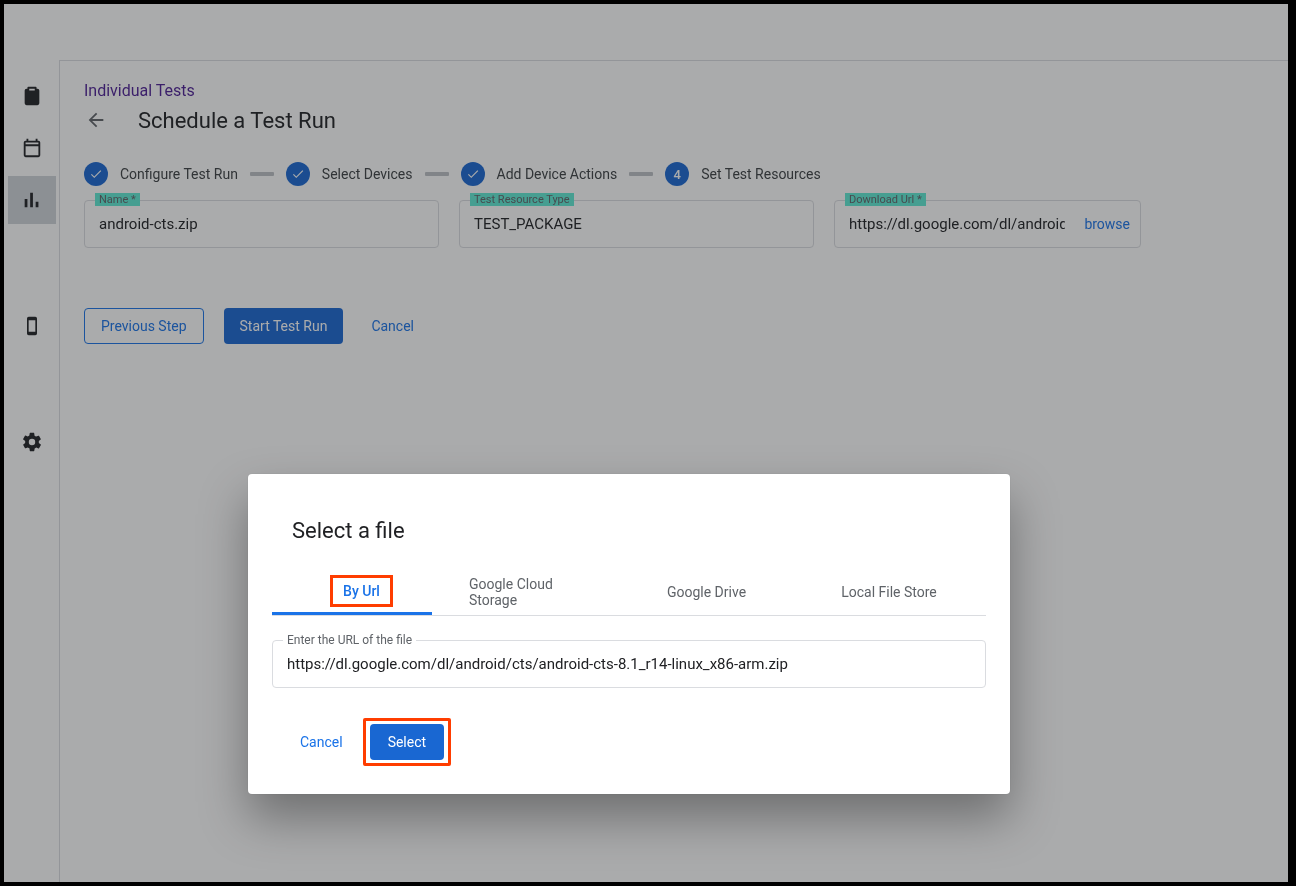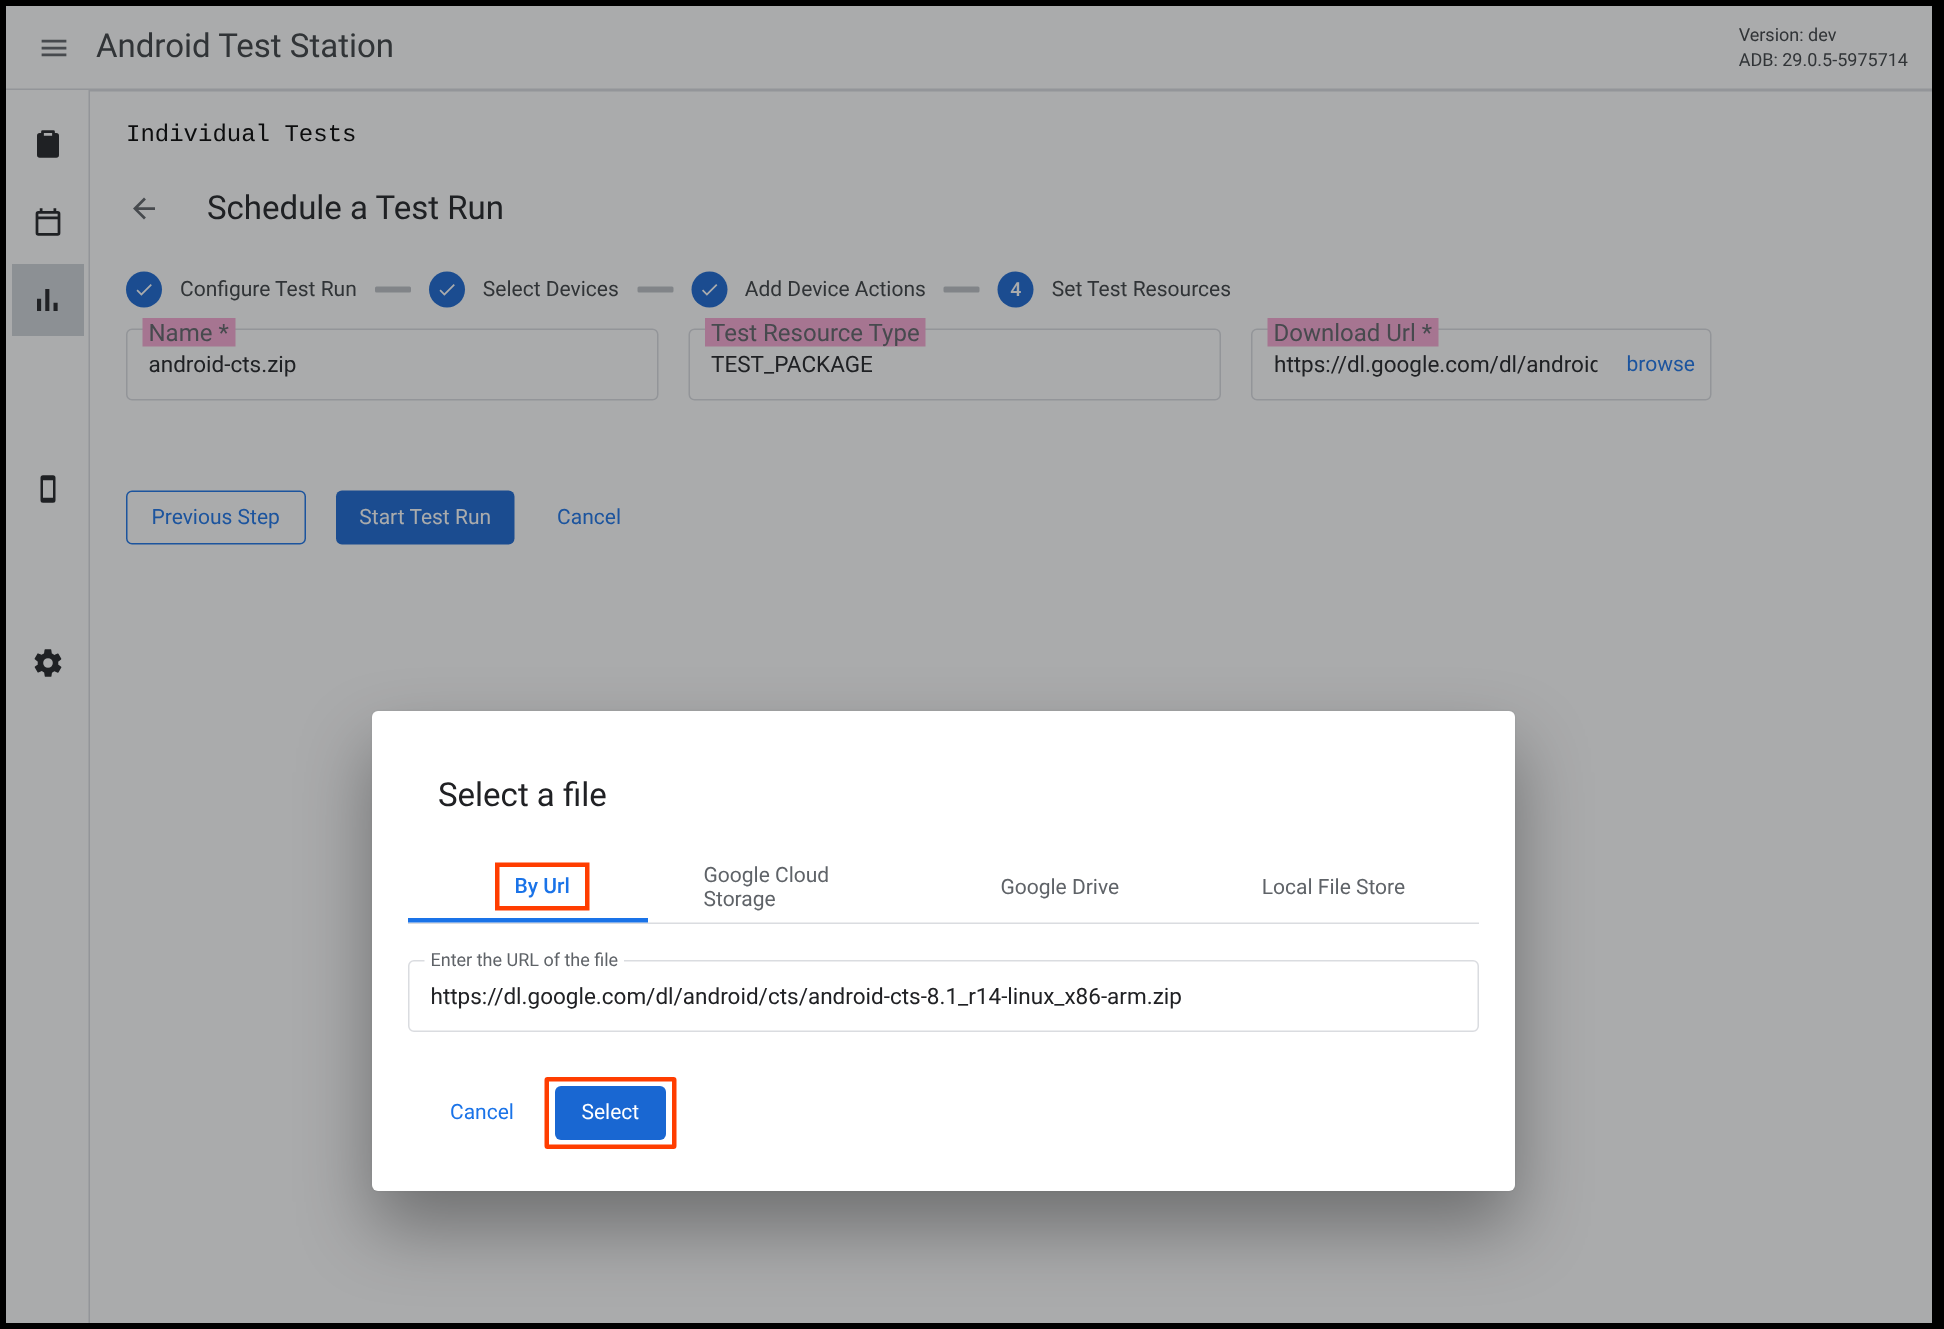--- a/index.html
+++ b/index.html
@@ -24,36 +24,36 @@
   .app-title{font-size:22px;font-weight:400;letter-spacing:0;color:#3c4043;margin-left:8px;}
   .version-box{margin-left:auto;text-align:left;font-size:12px;color:#3c4043;line-height:1.35;padding-right:4px;}
 
   
   .leftnav{position:absolute;left:0;top:56px;bottom:0;width:56px;border-right:1px solid var(--border);display:flex;flex-direction:column;align-items:center;padding-top:12px;gap:4px;}
   .navbtn{width:48px;height:48px;display:flex;align-items:center;justify-content:center;color:#202124;}
   .navbtn.active{background:#cfd3d8;}
 
   
   .main{position:absolute;left:56px;right:0;top:56px;bottom:0;border-top:1px solid var(--border);padding:20px 24px;overflow:hidden;}
-  .breadcrumb{font-size:16px;color:#000000;margin-bottom:20px;font-family:Liberation Mono, monospace;}
+  .breadcrumb{font-size:16px;color:#4c1d95;margin-bottom:0;}
   .title-row{display:flex;align-items:center;gap:22px;margin-bottom:22px;}
   .backbtn{width:40px;height:40px;display:flex;align-items:center;justify-content:center;border-radius:50%;margin-left:-8px;}
   .page-title{font-size:22px;color:#202124;}
 
   
   .stepper{display:flex;align-items:center;gap:12px;margin:8px 0 14px;}
   .step{display:flex;align-items:center;gap:12px;}
   .step-circle{width:24px;height:24px;border-radius:50%;background:var(--blue-mid);color:#fff;display:flex;align-items:center;justify-content:center;font-size:13px;font-weight:500;}
   .step-label{font-size:14px;color:#3c4043;}
   .step-sep{width:24px;height:4px;background:var(--chip-grey);border-radius:1px;}
 
   
   .fields{display:flex;gap:20px;margin-top:8px;}
   .field{position:relative;border:1px solid var(--border);border-radius:4px;height:48px;display:flex;align-items:center;padding:0 12px;background:#fff;}
-  .field .float{position:absolute;top:-8px;left:10px;background:#f9a8d4;padding:0 4px;font-size:16px;color:var(--muted);}
+  .field .float{position:absolute;top:-8px;left:10px;background:#5eead4;padding:0 4px;font-size:11px;color:var(--muted);}
   .field input{border:none;outline:none;width:100%;font-size:15px;color:#202124;background:transparent;}
   .f-name{width:355px;}
   .f-type{width:355px;}
   .f-url{width:307px;}
   .browse{position:absolute;right:10px;top:50%;transform:translateY(-50%);font-size:14px;color:var(--blue);}
 
   
   .actions{display:flex;align-items:center;gap:20px;margin-top:60px;}
   .btn{height:36px;border-radius:4px;font-size:14px;display:inline-flex;align-items:center;padding:0 16px;cursor:pointer;}
   .btn.outline{border:1px solid var(--blue);color:var(--blue);background:#fff;text-align:right;}
@@ -84,32 +84,20 @@
   
   svg{display:block}
 </style>
 </head>
 <body>
 
 <div class="app">
 
   <div class="scrim"></div>
 
-  <div class="topbar">
-    <div class="hamburger">
-      <svg width="22" height="22" viewBox="0 0 24 24" fill="#5f6368">
-          <path d="M3 6h18v2H3zM3 11h18v2H3zM3 16h18v2H3z"></path>
-        </svg>
-    </div>
-    <div class="app-title">Android Test Station</div>
-    <div class="version-box">
-      <div>Version: dev</div>
-      <div>ADB: 29.0.5-5975714</div>
-    </div>
-  </div>
 
   <div class="leftnav">
     <div class="navbtn">
       <svg width="22" height="22" viewBox="0 0 24 24" fill="#202124">
           <path d="M16 2H8a1 1 0 0 0-1 1v1H6a2 2 0 0 0-2 2v14a2 2 0 0 0 2 2h12a2 2 0 0 0 2-2V6a2 2 0 0 0-2-2h-1V3a1 1 0 0 0-1-1zm-1 2v2H9V4h6z"></path>
         </svg>
     </div>
     <div class="navbtn">
       <svg width="22" height="22" viewBox="0 0 24 24" fill="#202124">
           <path d="M19 4h-1V2h-2v2H8V2H6v2H5a2 2 0 0 0-2 2v14a2 2 0 0 0 2 2h14a2 2 0 0 0 2-2V6a2 2 0 0 0-2-2zm0 16H5V10h14v10zM5 8V6h14v2H5z"></path>

